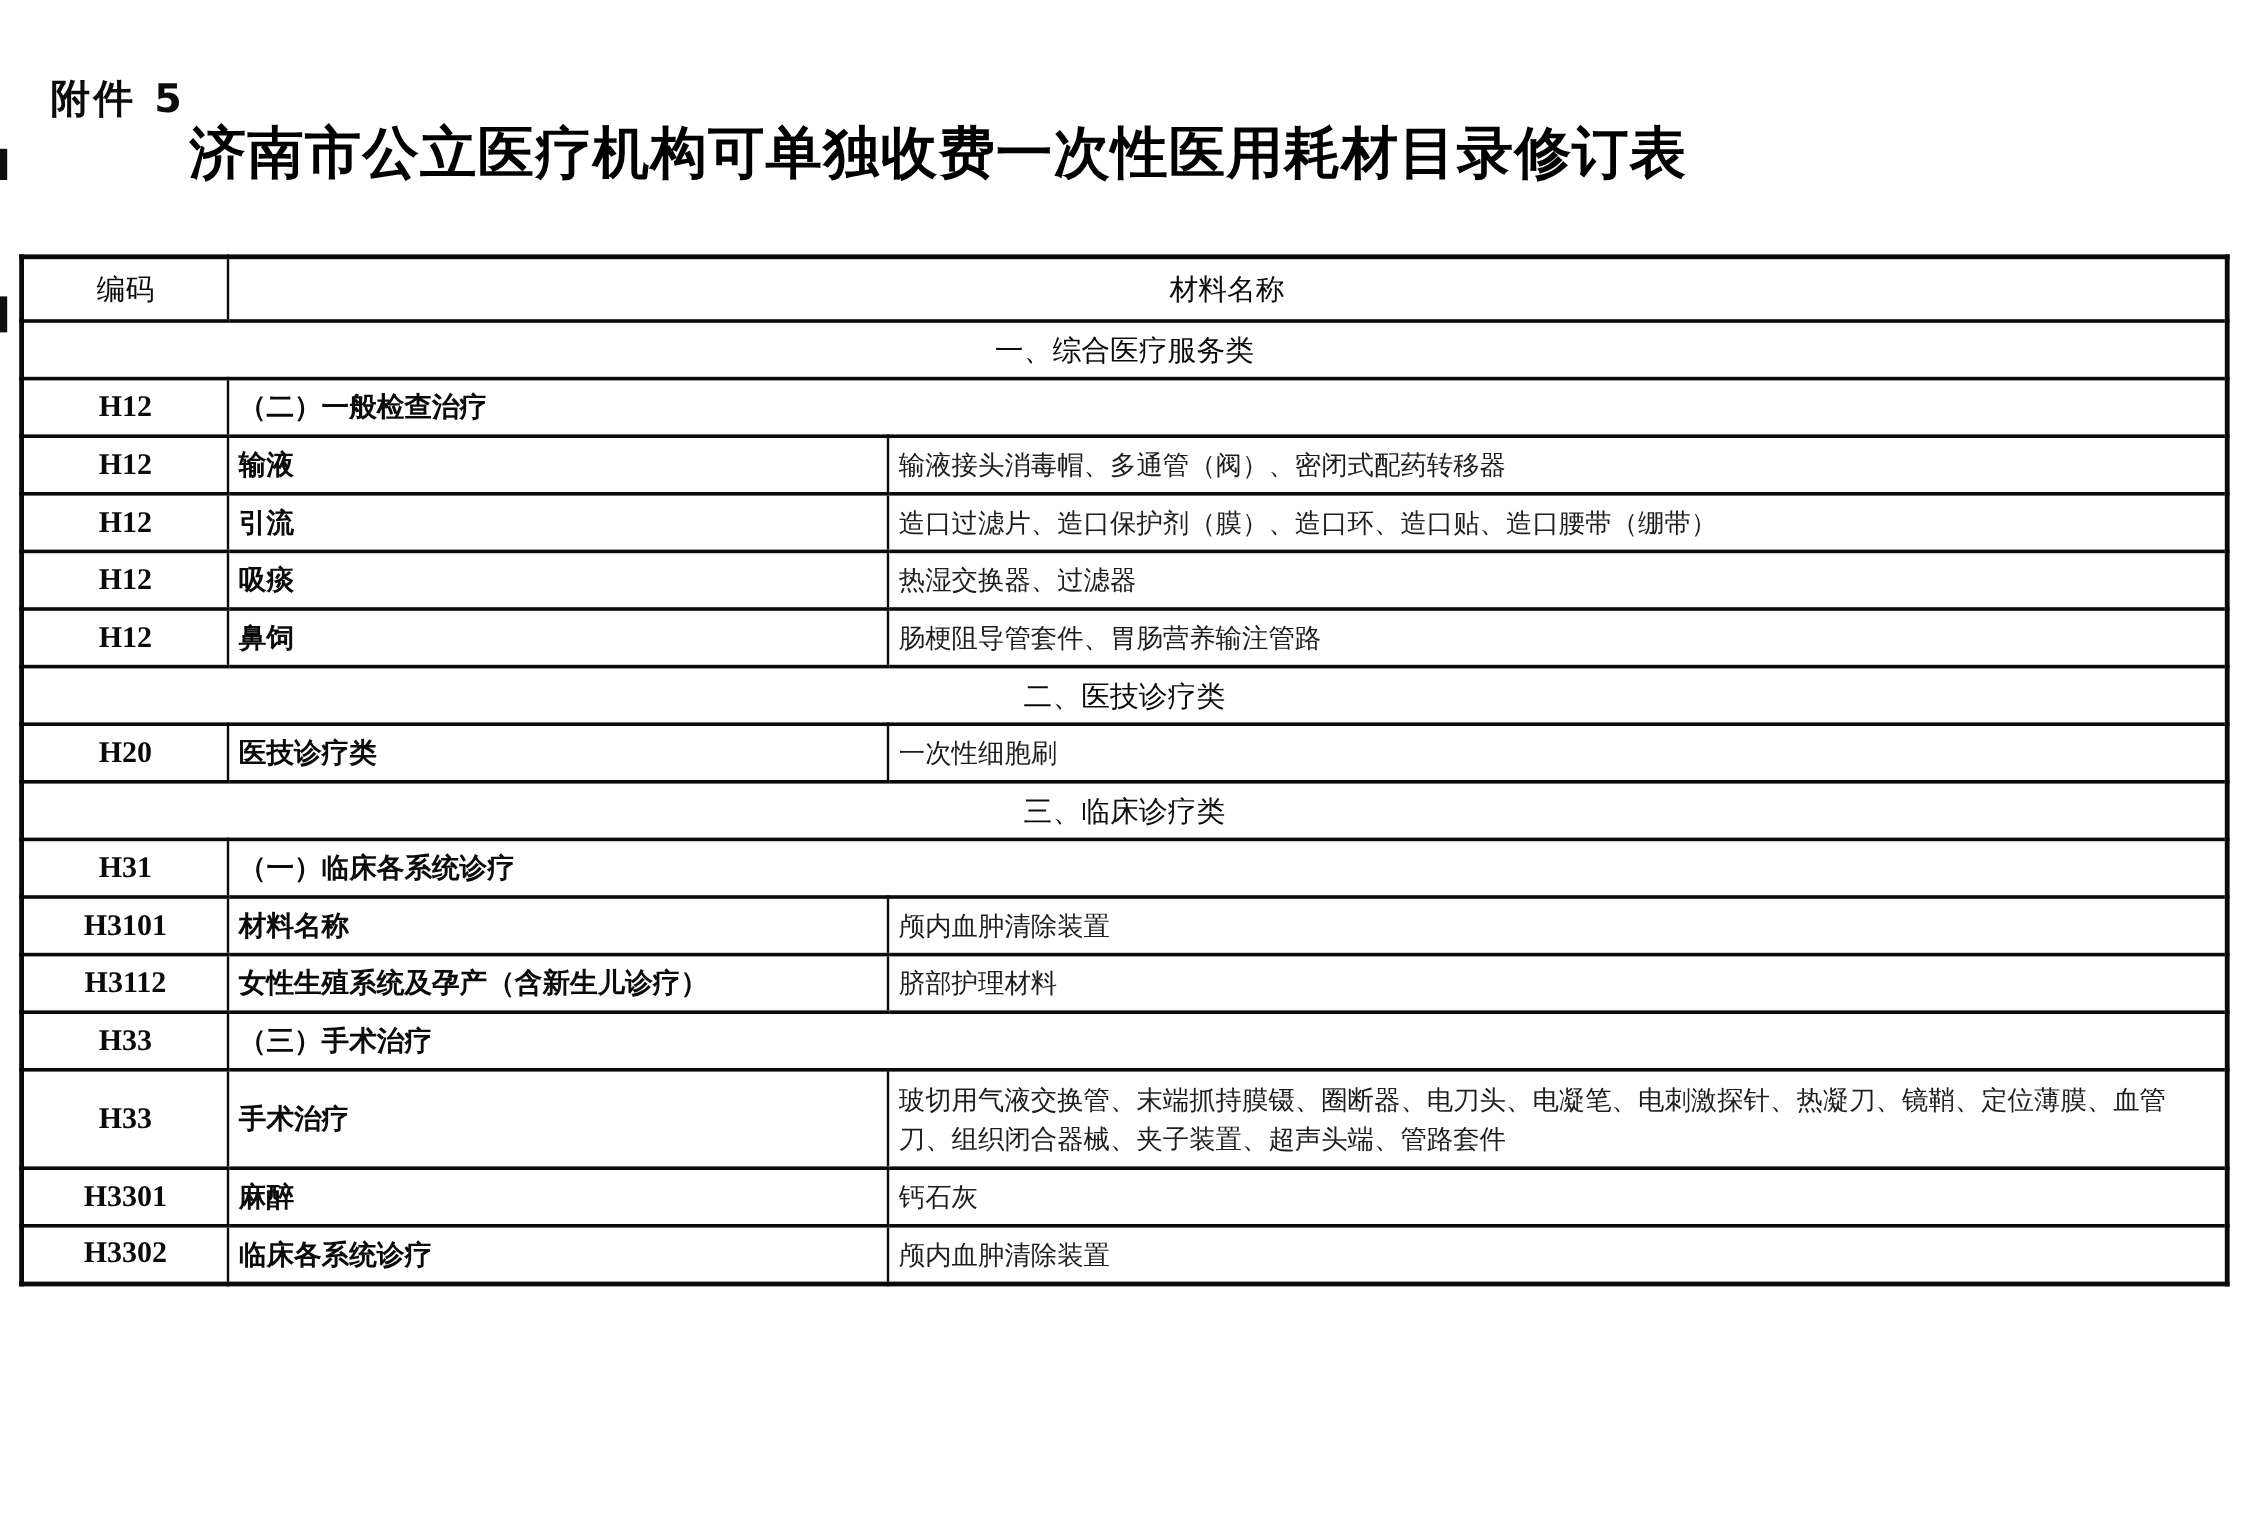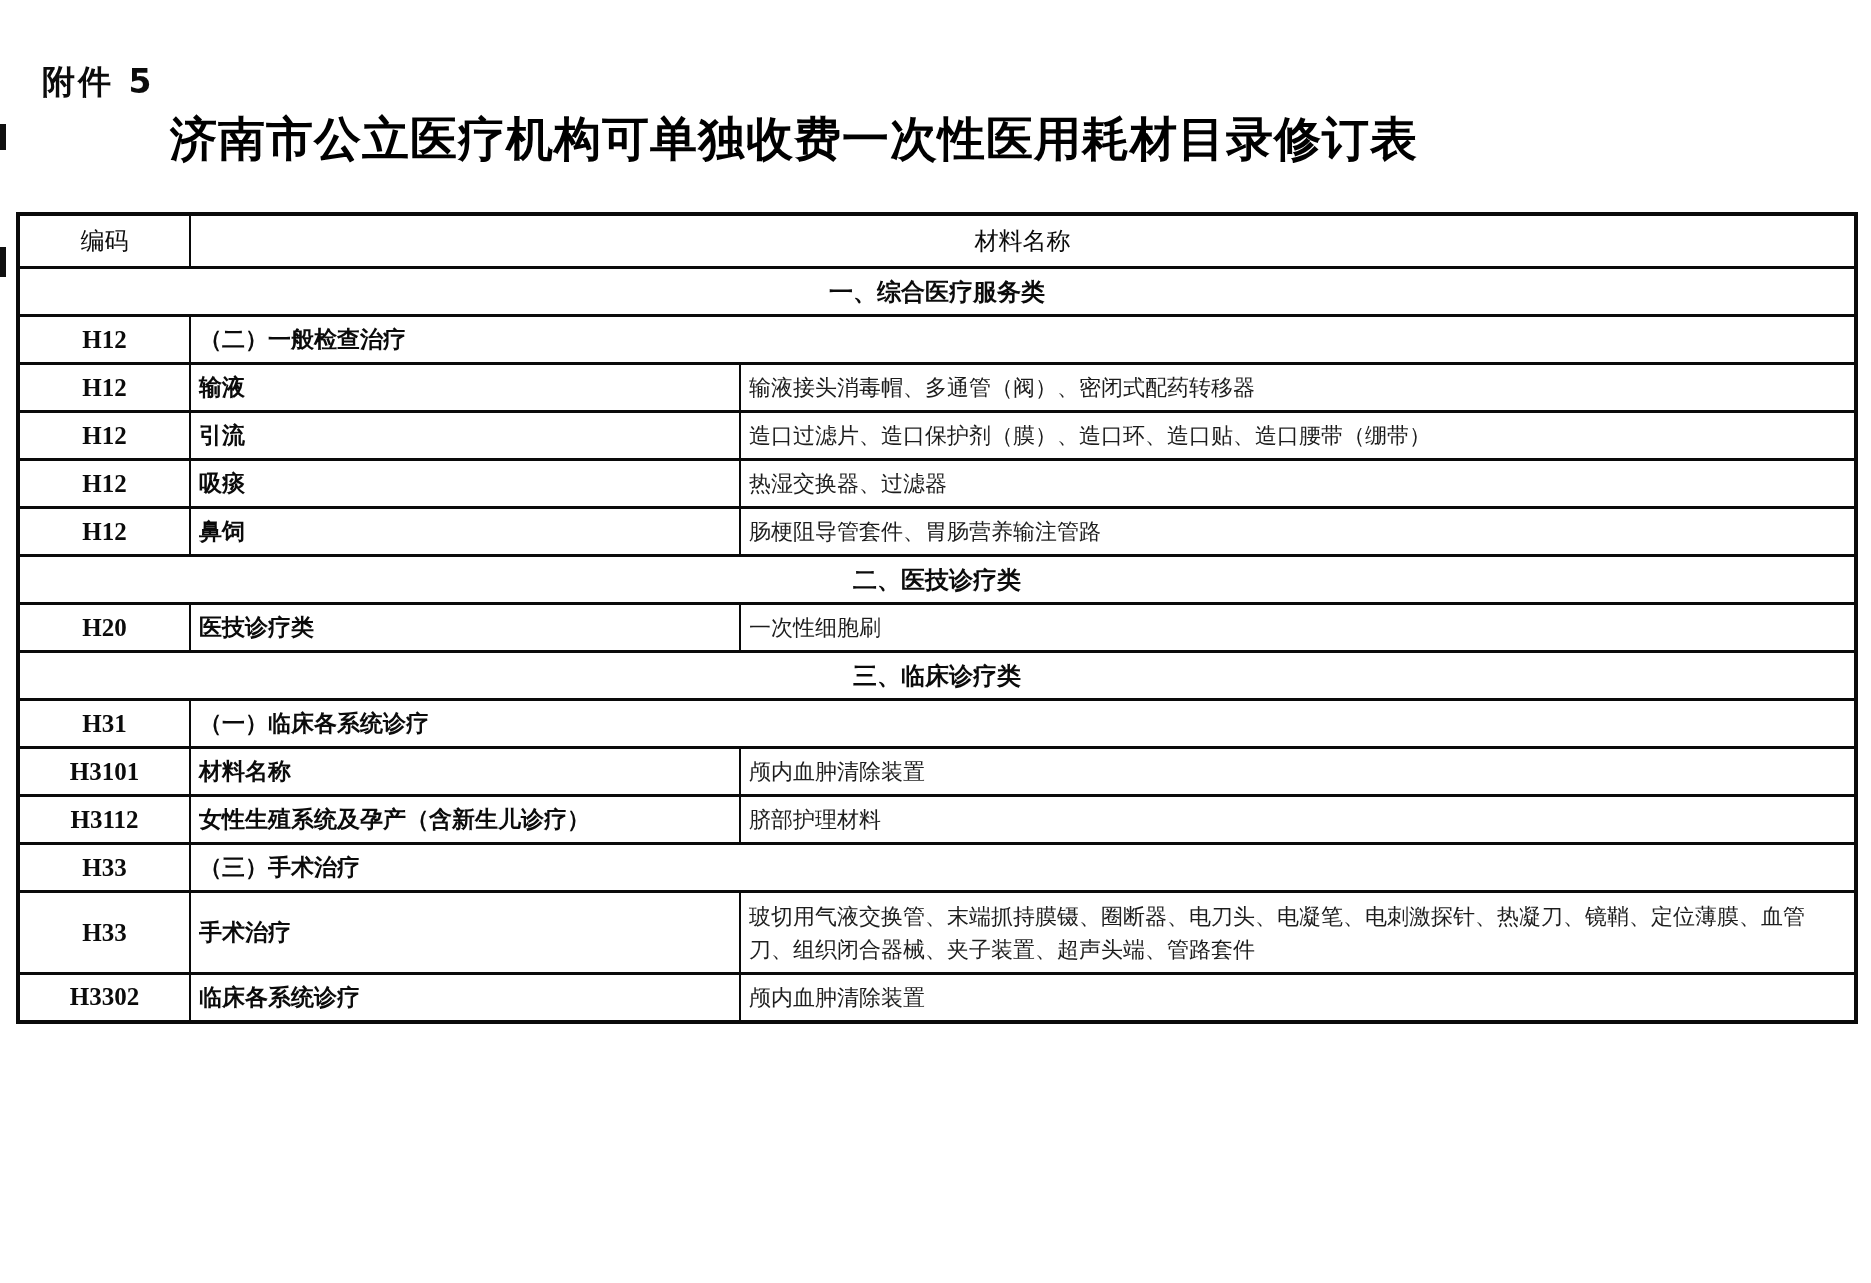--- a/index.html
+++ b/index.html
@@ -15,21 +15,21 @@
     position:absolute;
     left:42px;top:60px;
     font-size:33px;
     font-weight:600;
     letter-spacing:3px;
     color:#0c0c0c;
   }
   .doc-title{
     position:absolute;
     left:158px;top:96px;
-    margin:12px;
+    margin:0;
     font-size:47px;
     font-weight:bold;
     letter-spacing:1px;
     color:#000;
     white-space:nowrap;
   }
   table.catalog{
     position:absolute;
     left:16px;top:212px;
     width:1838px;
@@ -52,21 +52,21 @@
     height:46px;
     font-size:24px;
     font-weight:normal;
     text-align:center;
     color:#0b0b0b;
   }
   table.catalog tbody tr{height:48px;}
   table.catalog tbody tr.tall{height:82px;}
   td.section-cell{
     font-size:24px;
-    font-weight:bold;
+    font-weight:normal;
     text-align:center;
     color:#0b0b0b;
   }
   td.code-cell{
     font-family:"Liberation Serif","DejaVu Serif",serif;
     font-weight:bold;
     font-size:25px;
     text-align:center;
     color:#0b0b0b;
   }
@@ -173,18 +173,23 @@
       <tr>
         <td class="code-cell">H33</td>
         <td class="category-cell" colspan="2">（三）手术治疗</td>
       </tr>
       <tr class="tall">
         <td class="code-cell">H33</td>
         <td class="category-cell">手术治疗</td>
         <td class="materials-cell">玻切用气液交换管、末端抓持膜镊、圈断器、电刀头、电凝笔、电刺激探针、热凝刀、镜鞘、定位薄膜、血管刀、组织闭合器械、夹子装置、超声头端、管路套件</td>
       </tr>
       <tr>
+        <td class="code-cell">H3301</td>
+        <td class="category-cell">麻醉</td>
+        <td class="materials-cell">钙石灰</td>
+      </tr>
+      <tr>
         <td class="code-cell">H3302</td>
         <td class="category-cell">临床各系统诊疗</td>
         <td class="materials-cell">颅内血肿清除装置</td>
       </tr>
     </tbody>
 </table>
 
 </body></html>

